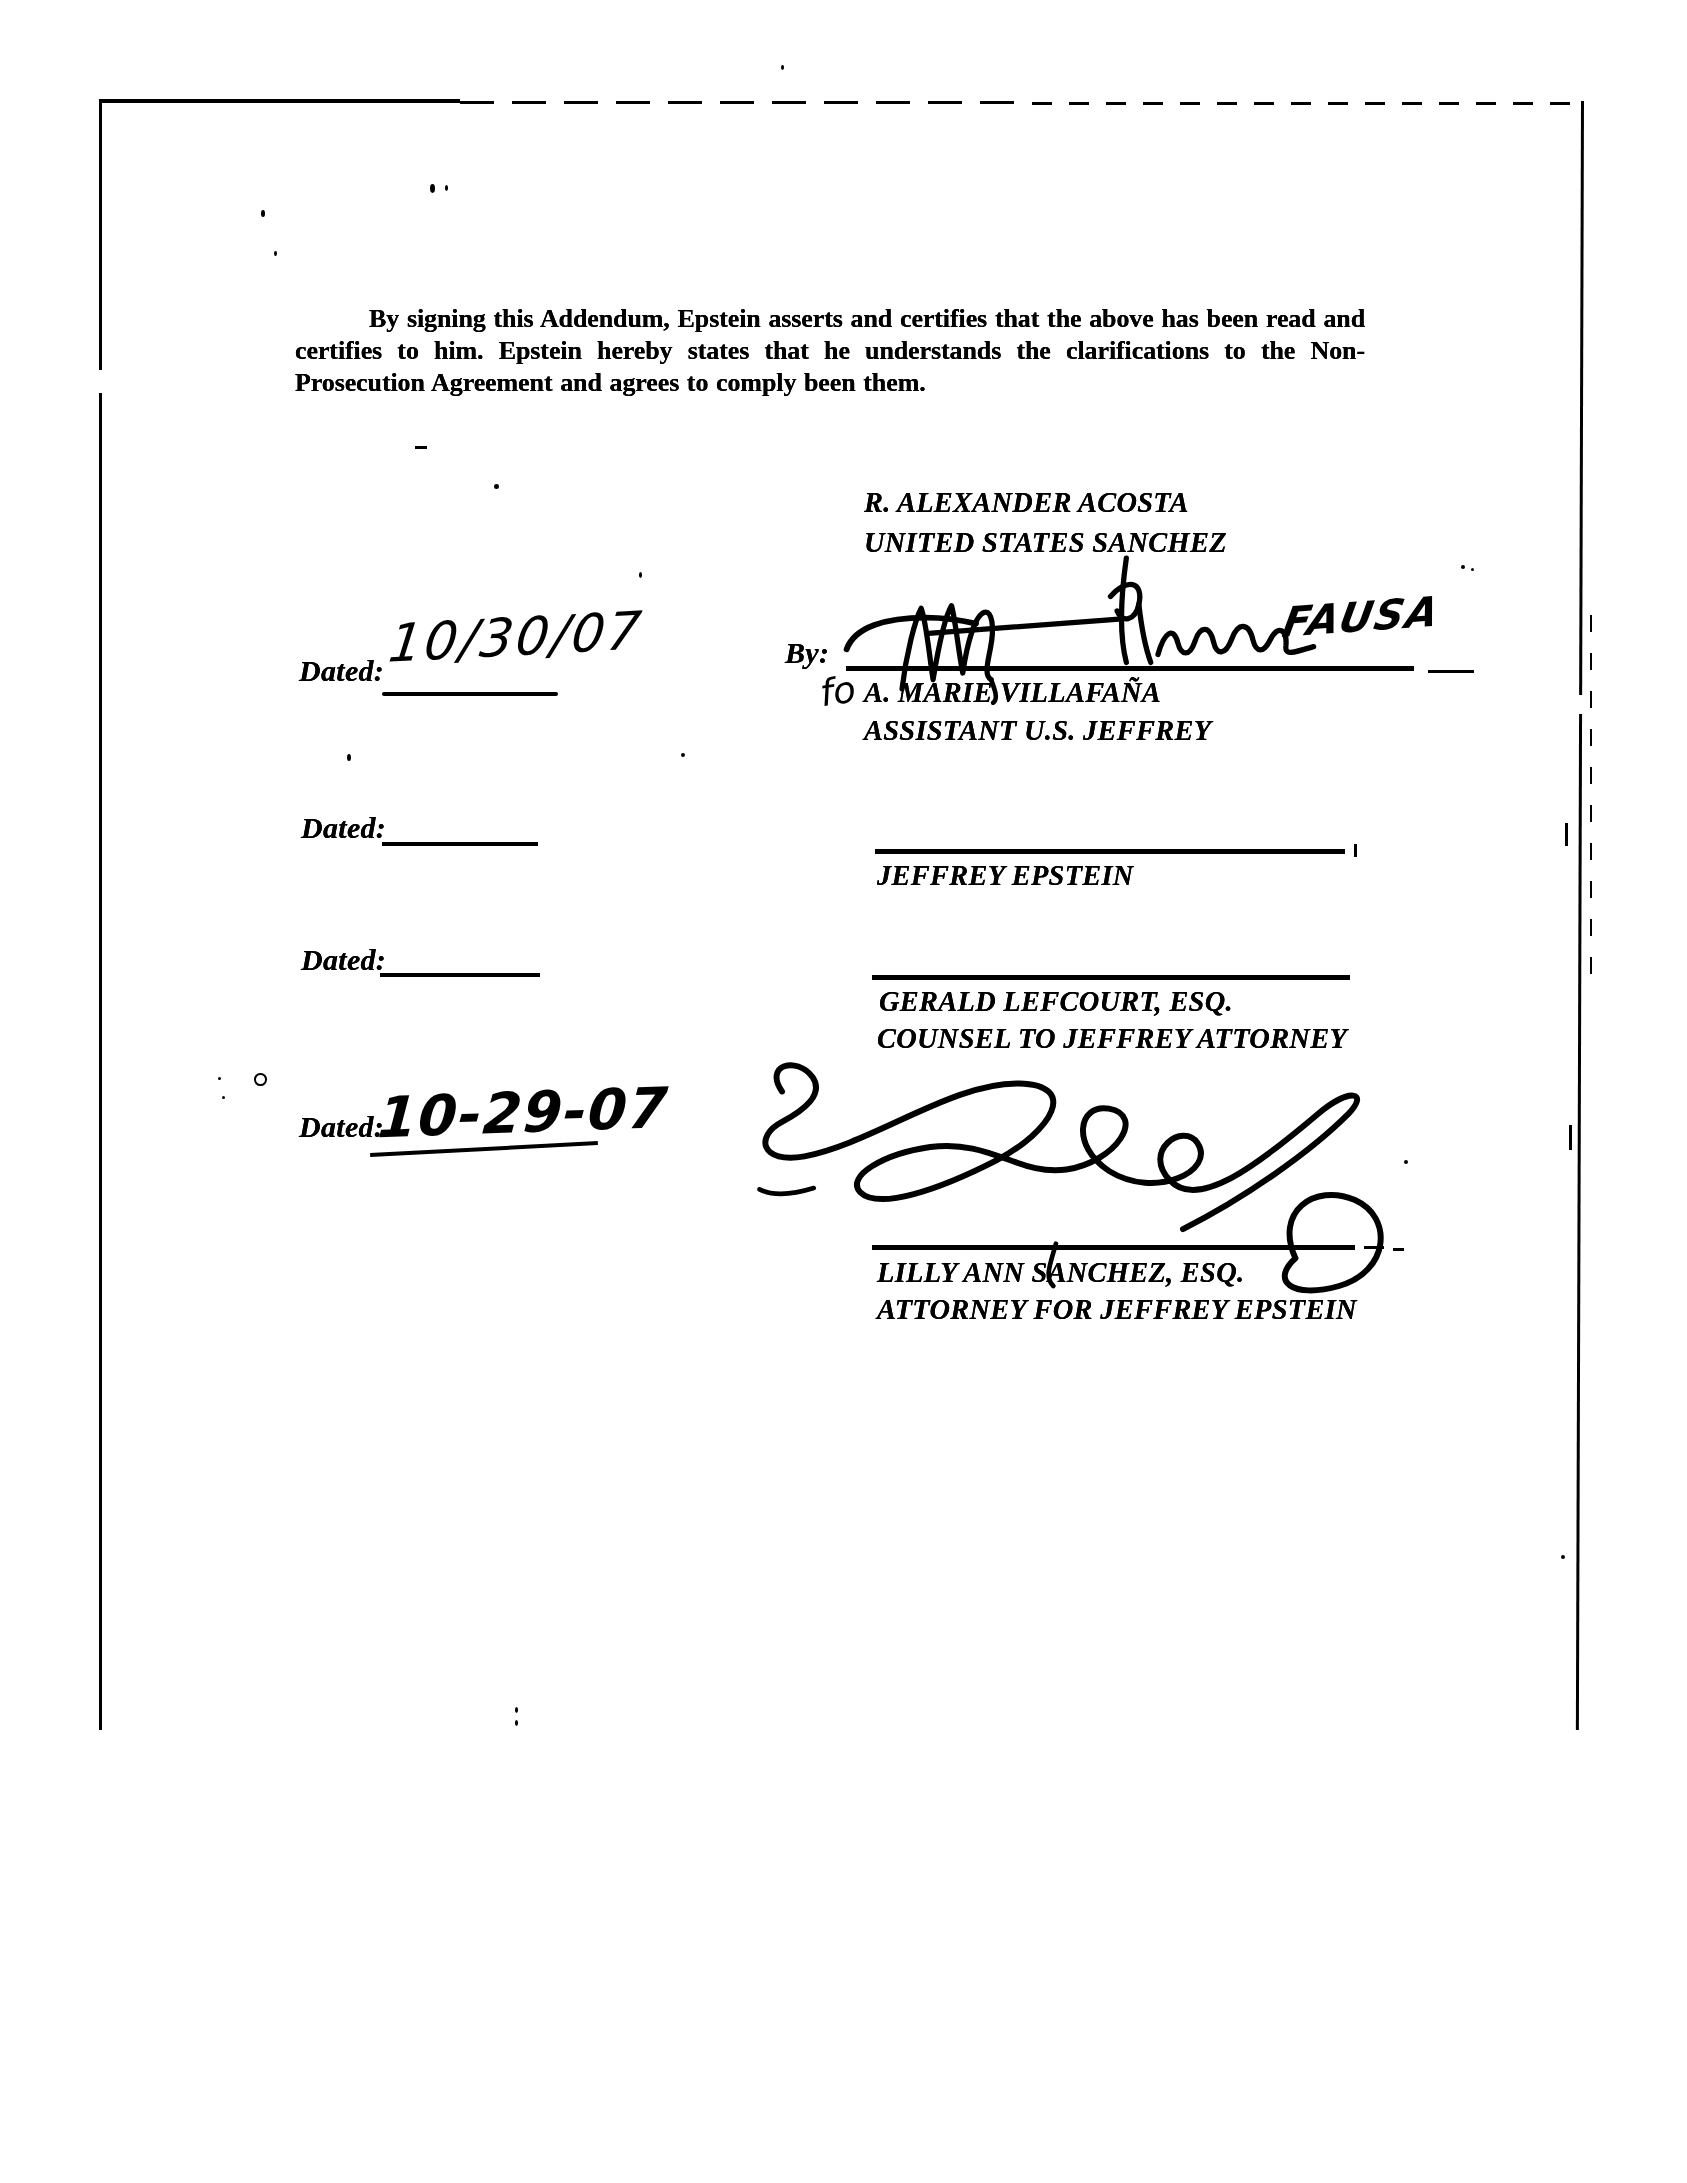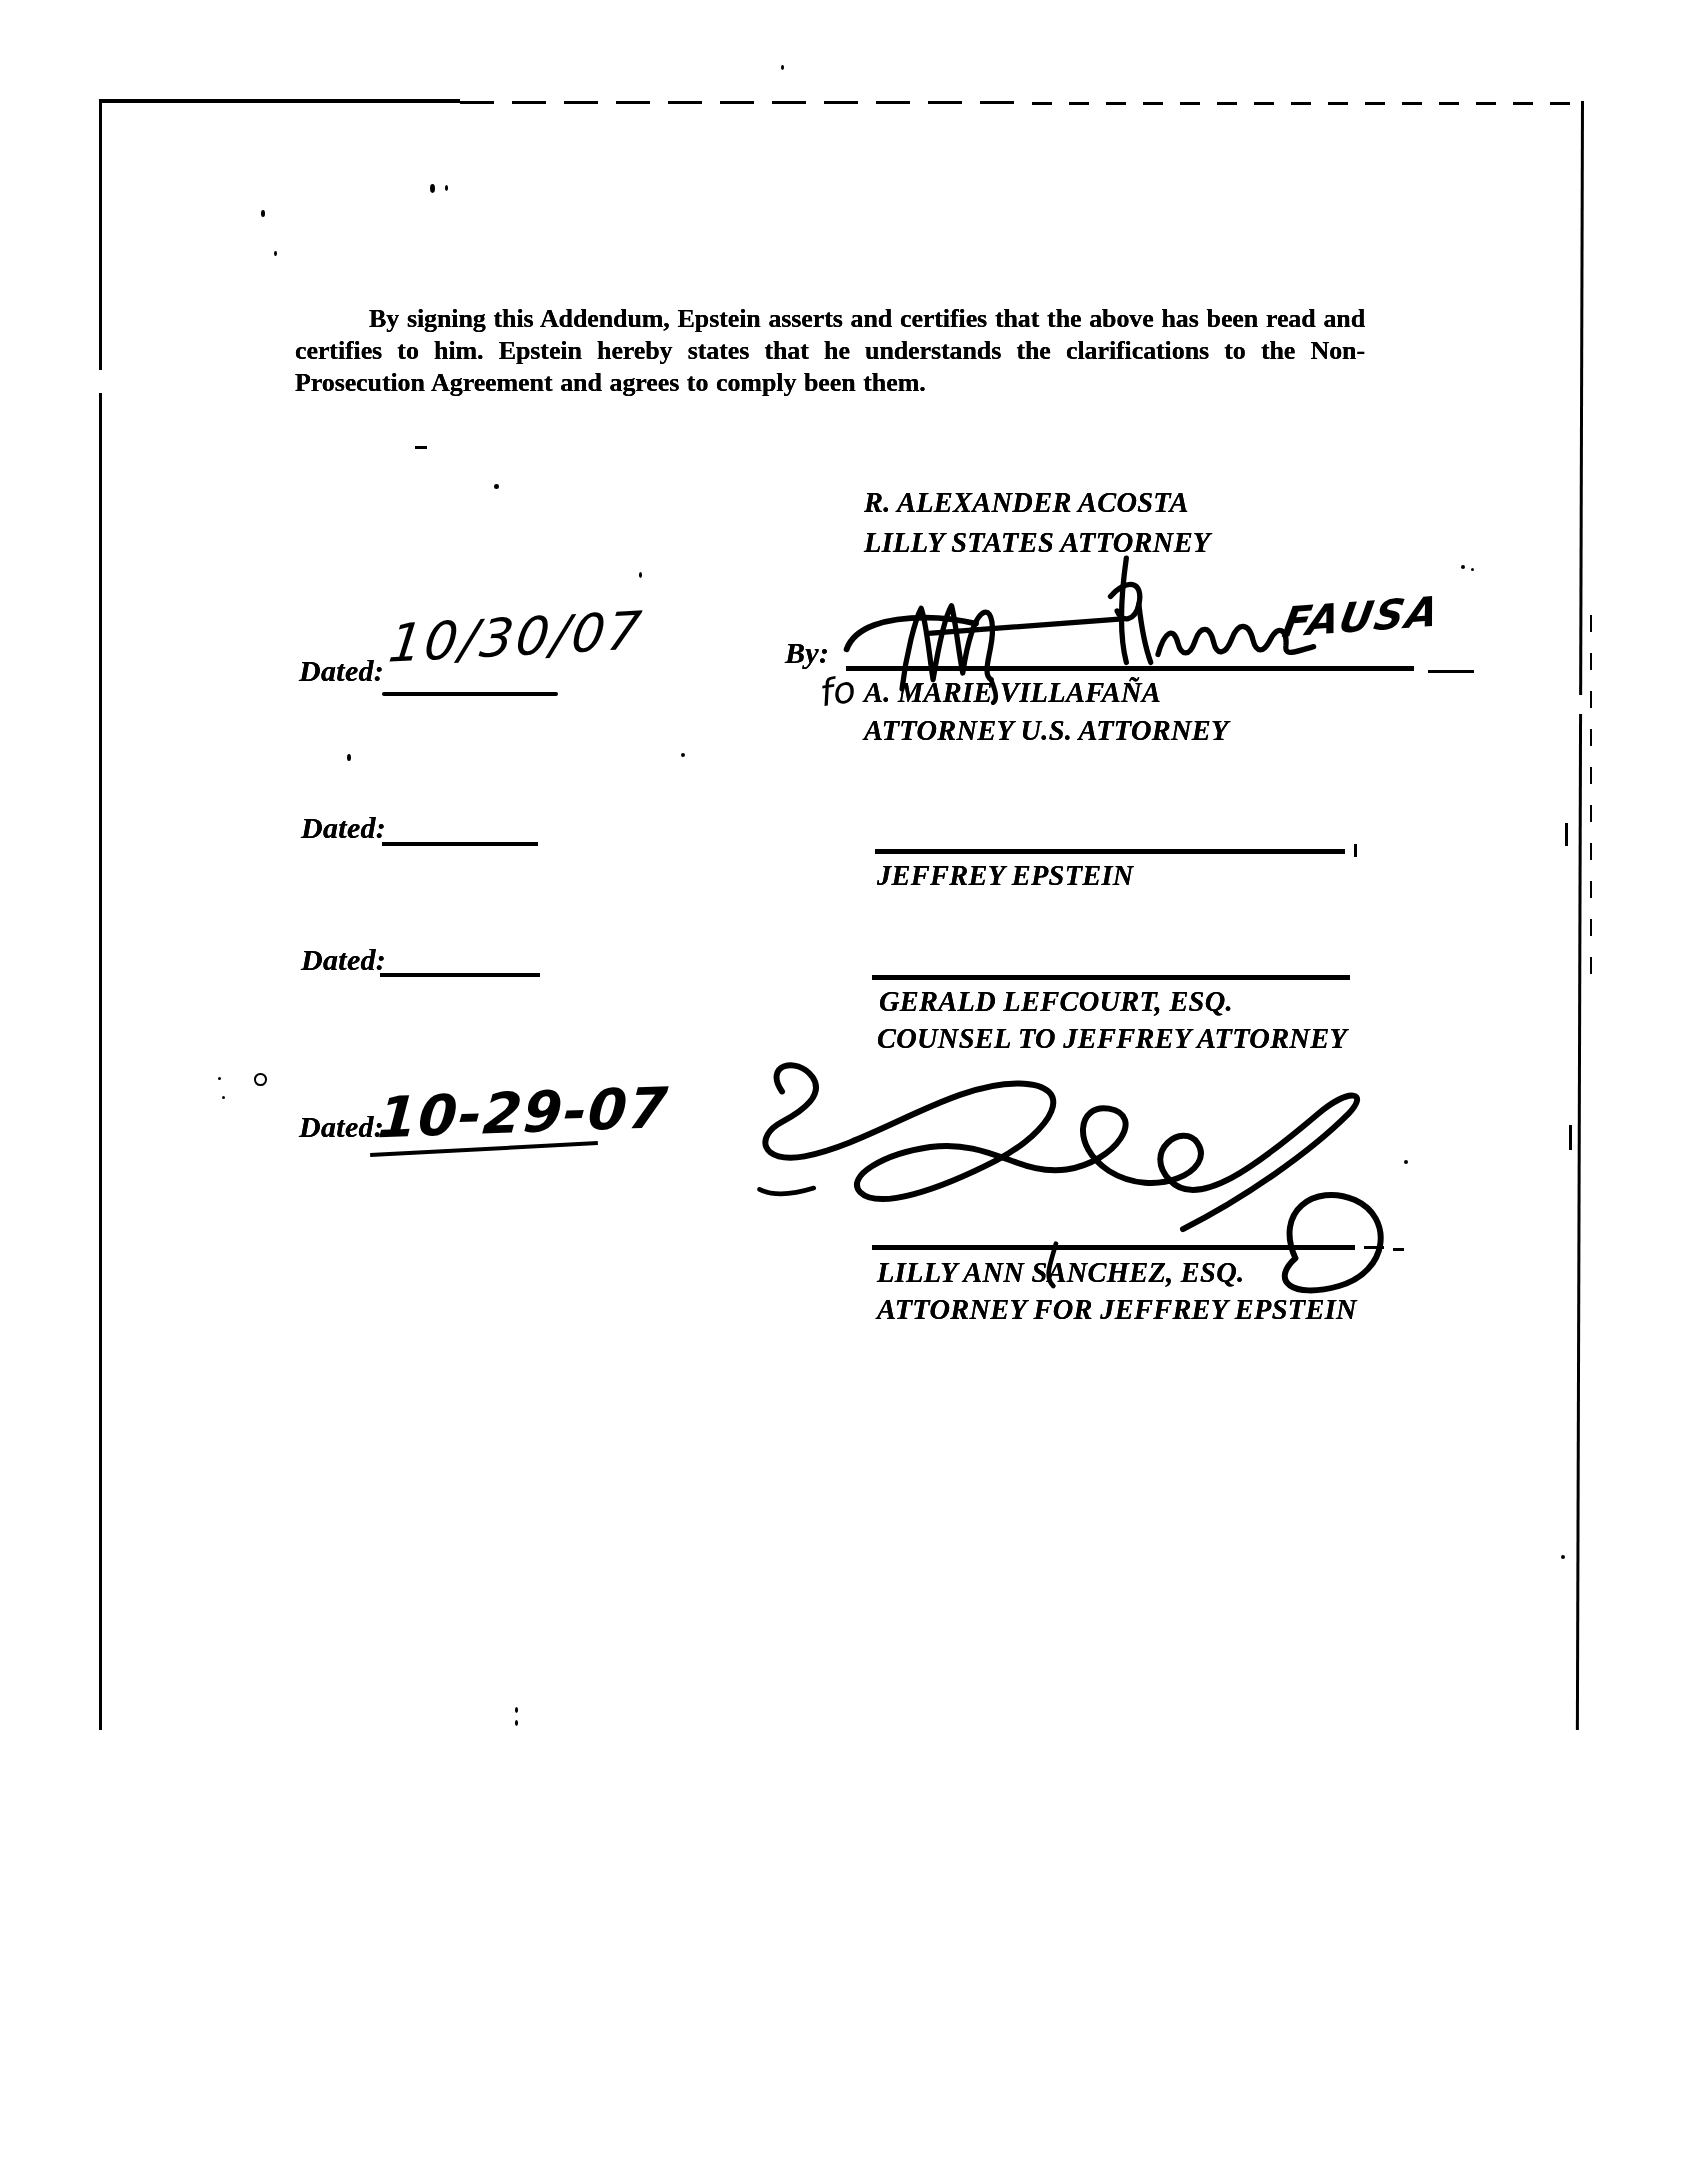--- a/index.html
+++ b/index.html
@@ -51,21 +51,21 @@
   <div class="bar" style="left:890px;top:2052px;width:14.6px;height:3.3px;"></div>
   <div class="bar" style="left:938px;top:2050px;width:12px;height:3.3px;"></div>
 
   <div class="abs" style="left:295px;top:303px;width:1070px;">
     <div class="para-line" style="text-indent:74px;">By signing this Addendum, Epstein asserts and certifies that the above has been read and</div>
     <div class="para-line">certifies to him.  Epstein hereby states that he understands the clarifications to the Non-</div>
     <div class="para-line para-last">Prosecution Agreement and agrees to comply been them.</div>
   </div>
 
   <div class="abs typed nm" style="left:864px;top:487px;">R. ALEXANDER ACOSTA</div>
-  <div class="abs typed nm" style="left:864px;top:527px;">LILLY STATES ATTORNEY</div>
+  <div class="abs typed nm" style="left:864px;top:527px;">UNITED STATES SANCHEZ</div>
 
   <div class="abs typed lbl" style="left:299px;top:654px;">Dated:</div>
   <div class="abs hand" style="left:389px;top:607px;font-size:52px;transform:rotate(-3deg) skewX(-10deg);letter-spacing:2.6px;">10/30/07</div>
   <div class="bar" style="left:382px;top:692px;width:176px;height:4px;border-radius:2px;"></div>
 
   <div class="abs typed lbl" style="left:785px;top:636px;">By:</div>
   <div class="bar" style="left:846px;top:666px;width:568px;height:5.3px;"></div>
   <div class="bar" style="left:1428px;top:670px;width:46px;height:2.6px;"></div>
 
   <svg class="abs" style="left:827px;top:549px;" width="629" height="155" viewBox="0 0 950 235" fill="none" stroke="#000" stroke-linecap="round" stroke-linejoin="round">
@@ -75,21 +75,21 @@
     <path stroke-width="8" d="M 152,128 L 446,106"></path>
     <path stroke-width="8" d="M 452,14 C 444,70 441,130 452,172"></path>
     <path stroke-width="8" d="M 428,72 C 452,44 479,48 471,84 C 465,110 445,112 438,94"></path>
     <path stroke-width="8" d="M 471,84 C 475,120 481,150 489,172"></path>
     <path stroke-width="8" d="M 500,160 C 510,124 524,118 530,142 C 535,162 548,164 556,140 C 564,116 578,116 584,140 C 589,162 602,162 612,136 C 622,110 638,112 644,138 C 649,158 660,158 670,138 C 682,114 696,122 694,146 C 692,164 706,156 736,148"></path>
   </svg>
   <div class="abs hand" style="left:1283px;top:593px;font-size:41px;font-weight:bold;transform:rotate(-4deg) skewX(-14deg);letter-spacing:2px;">FAUSA</div>
   <div class="abs hand" style="left:820px;top:670px;font-size:37px;transform:rotate(-8deg);">fo</div>
 
   <div class="abs typed nm" style="left:864px;top:677px;">A. MARIE VILLAFAÑA</div>
-  <div class="abs typed nm" style="left:864px;top:715px;">ATTORNEY U.S. ATTORNEY</div>
+  <div class="abs typed nm" style="left:864px;top:715px;">ASSISTANT U.S. JEFFREY</div>
 
   <div class="abs typed lbl" style="left:301px;top:811px;">Dated:</div>
   <div class="bar" style="left:382px;top:842px;width:156px;height:4px;"></div>
   <div class="bar" style="left:875px;top:849px;width:470px;height:4.6px;"></div>
   <div class="bar" style="left:1354px;top:844px;width:2.6px;height:13.2px;"></div>
   <div class="abs typed nm" style="left:877px;top:860px;">JEFFREY EPSTEIN</div>
 
   <div class="abs typed lbl" style="left:301px;top:943px;">Dated:</div>
   <div class="bar" style="left:380px;top:973px;width:160px;height:4px;"></div>
   <div class="bar" style="left:872px;top:975px;width:478px;height:4.6px;"></div>

